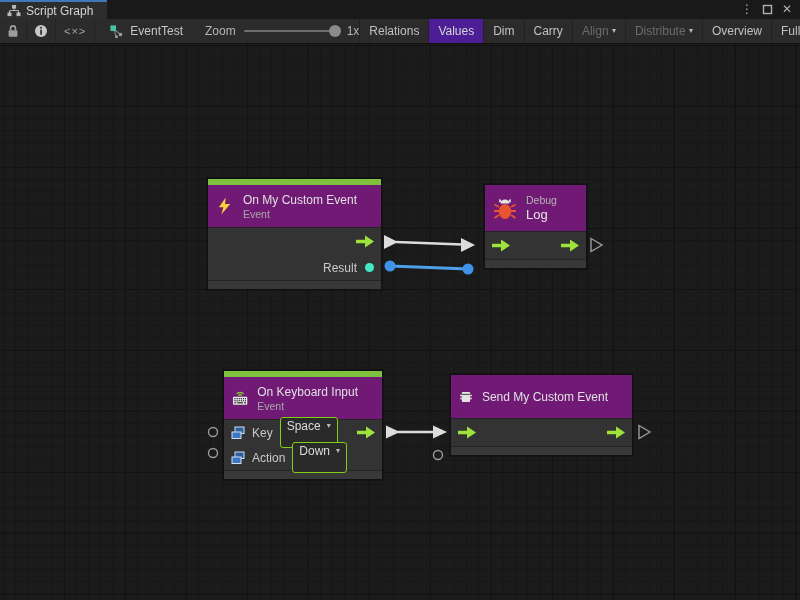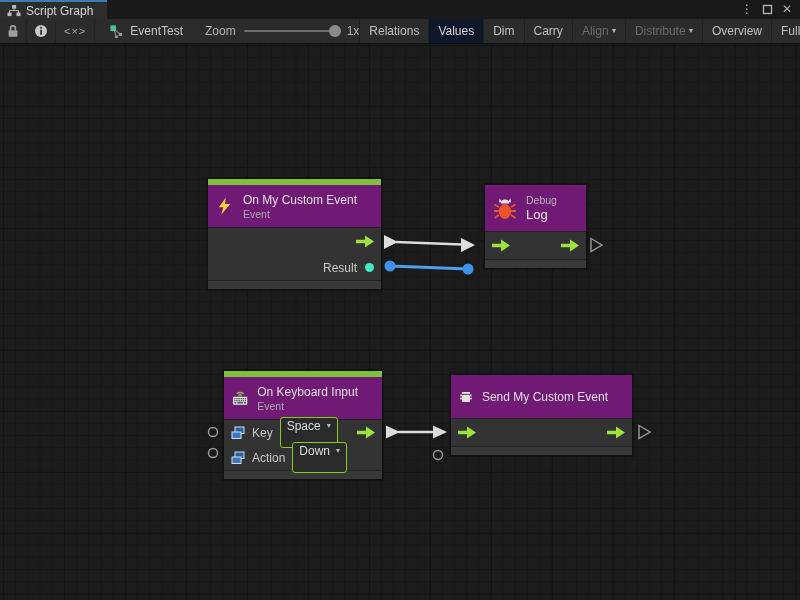--- a/index.html
+++ b/index.html
@@ -19,21 +19,21 @@
 
   
   .toolbar { position:absolute; left:0; top:19px; width:800px; height:25px;
              background:#2b2b2b; border-bottom:1px solid #121212;
              display:flex; align-items:stretch; font-size:12px; color:#c0c0c0; }
   .tbtn { display:flex; align-items:center; justify-content:center;
           padding:0 8px; border-right:1px solid #232323; }
   .tbtn.icon-btn { padding:0 7px; }
   .tgroup-right { margin-left:auto; display:flex; align-items:stretch; }
   .tgroup-right .tbtn { border-left:1px solid #212121; border-right:none; padding:0 9px; white-space:nowrap; }
-  .tbtn.active { background:#0f172a; color:#d6d6d6; }
+  .tbtn.active { background:#4c1d95; color:#d6d6d6; }
   .tbtn.disabled { color:#6b6b6b; }
   .graph-ref { display:flex; align-items:center; gap:6px; margin-left:14px; color:#c6c6c6; }
   .zoom-wrap { display:flex; align-items:center; margin-left:22px; gap:8px; color:#b4b4b4; }
   .zoom-track { position:relative; width:95px; height:2px; background:#6e6e6e; border-radius:1px; }
   .zoom-knob { position:absolute; right:-2px; top:-5px; width:12px; height:12px;
                border-radius:50%; background:#8b8b8b; }
   .code-glyph { font-size:11px; letter-spacing:1px; color:#a6a6a6; }
 
   
   .canvas { position:absolute; left:0; top:44px; width:800px; height:556px;

